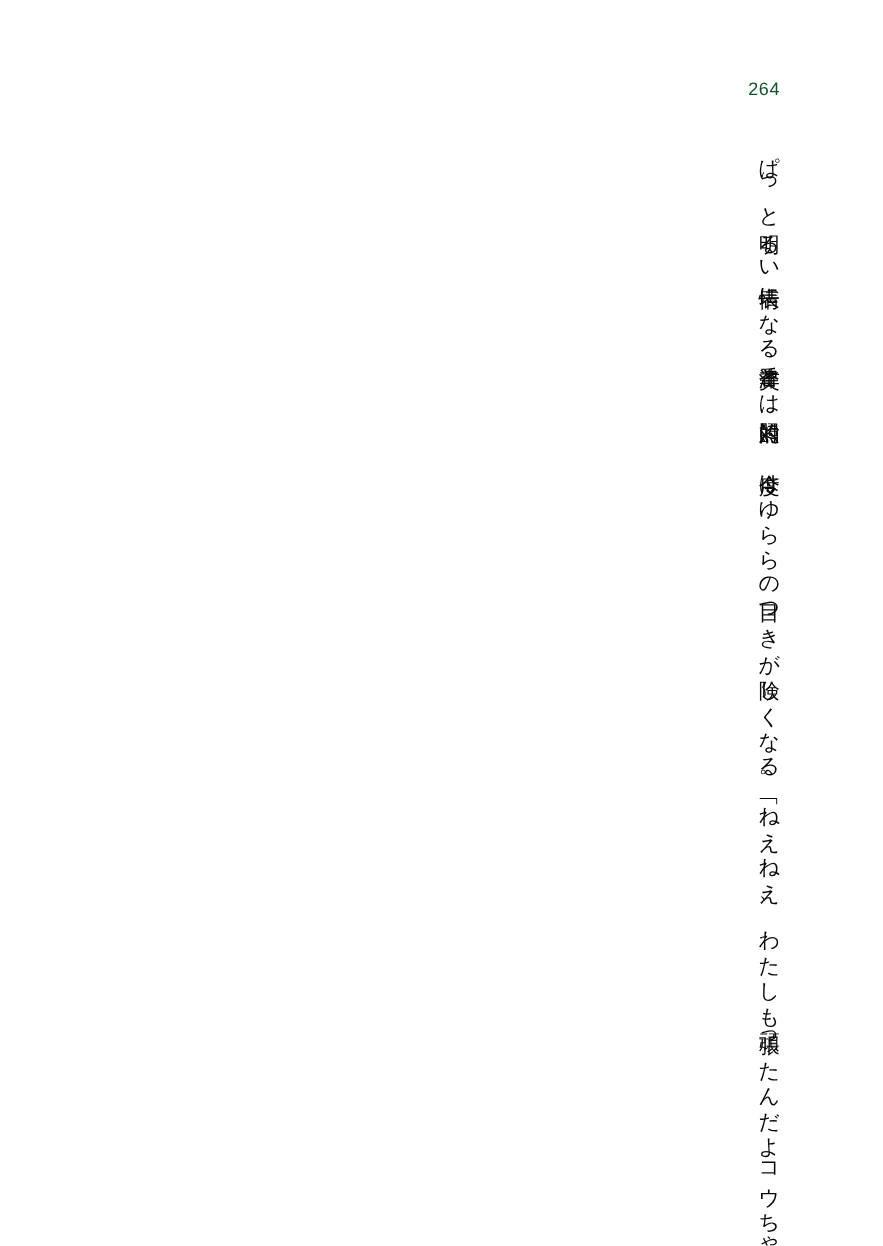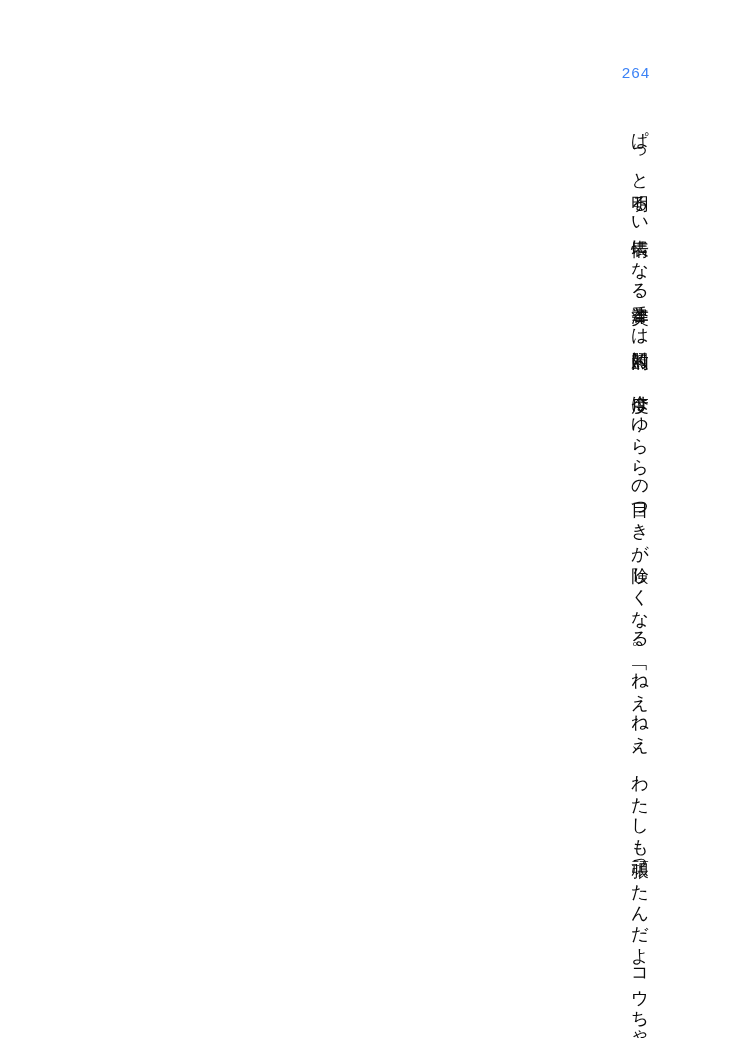--- a/index.html
+++ b/index.html
@@ -22,22 +22,22 @@
     width: 736px;
     height: 1038px;
     background: #ffffff;
   }
   #page-number {
     position: absolute;
     top: 66px;
     right: 86px;
     font-size: 15px;
     letter-spacing: 0.5px;
-    font-family: Liberation Mono, monospace;
-    color: #3b82f6;
+    font-family: Liberation Sans, sans-serif;
+    color: #14532d;
   }
   #text-body {
     position: absolute;
     top: 118px;
     right: 80px;
     height: 870px;
     width: 560px;
     display: flex;
     flex-direction: row;
     justify-content: flex-start;

